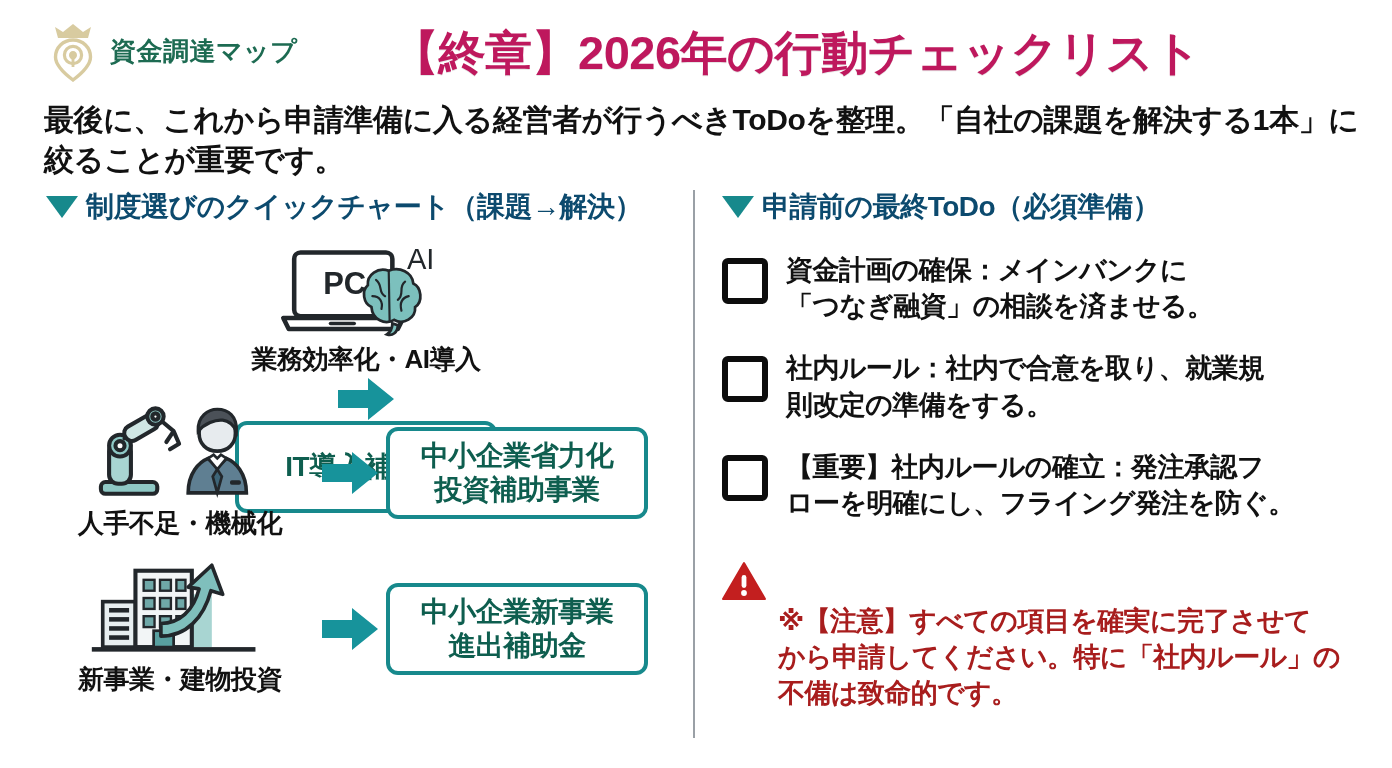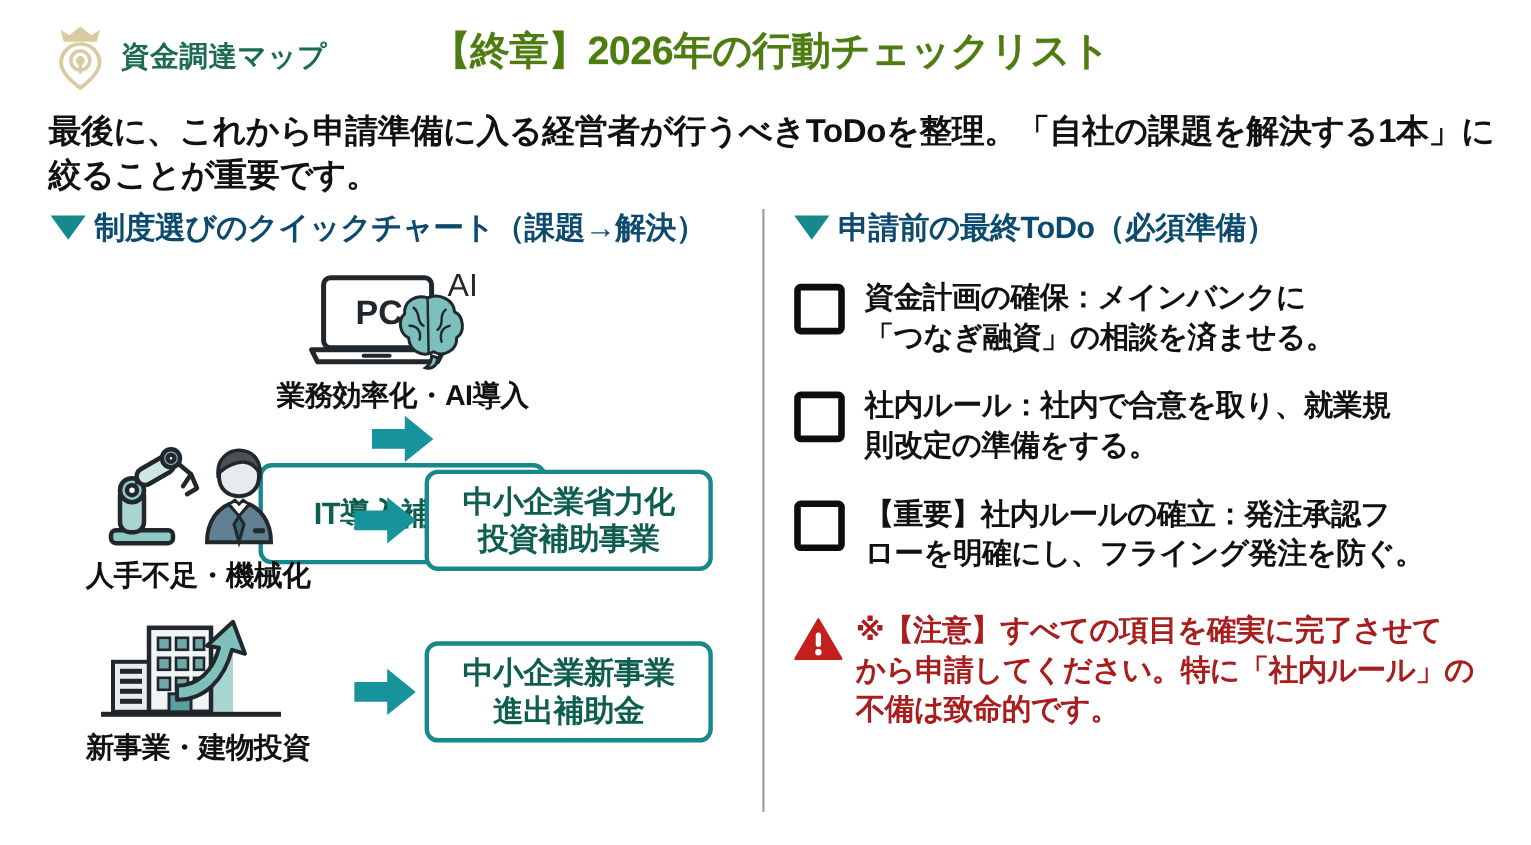--- a/index.html
+++ b/index.html
@@ -15,21 +15,21 @@
 
   
   .brand{position:absolute;left:46px;top:20px;display:flex;align-items:center;gap:10px;}
   .brand-logo{width:54px;height:62px;position:relative;flex:none;}
   .brand-name{
     font-size:26px;font-weight:700;color:#1d6b52;letter-spacing:.5px;
     white-space:nowrap;
   }
   .deck-title{
     position:absolute;left:392px;top:22px;
-    font-size:36px;font-weight:700;color:#4d7c0f;
+    font-size:47px;font-weight:700;color:#be185d;
     letter-spacing:-.5px;white-space:nowrap;
     text-shadow:0 1px 0 rgba(0,0,0,.10);
   }
 
   
   .lead{
     position:absolute;left:44px;top:100px;width:1320px;
     font-size:30px;font-weight:700;line-height:1.33;color:#111;
     letter-spacing:-.4px;
   }
@@ -88,20 +88,21 @@
   .check-text{
     font-size:27px;font-weight:700;line-height:1.34;color:#111;
     letter-spacing:-.6px;
   }
 
   .warn{display:flex;align-items:flex-start;gap:12px;margin-top:34px;}
   .warn-icon{width:44px;height:40px;flex:none;margin-top:6px;}
   .warn-text{
     font-size:27px;font-weight:700;line-height:1.34;color:#a81d1d;
     letter-spacing:-.6px;
+    margin-top:48px;
   }
 </style>
 </head>
 <body>
 
 <div class="slide">
 
   <div class="brand">
     <span class="brand-logo">
       <svg viewBox="0 0 54 62" width="54" height="62" aria-hidden="true">

